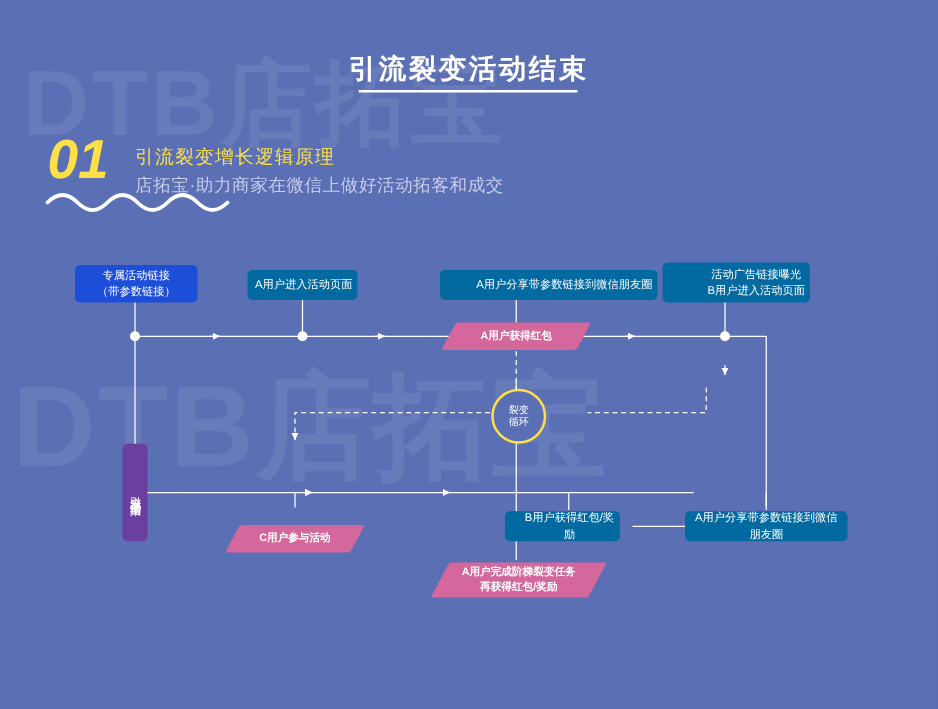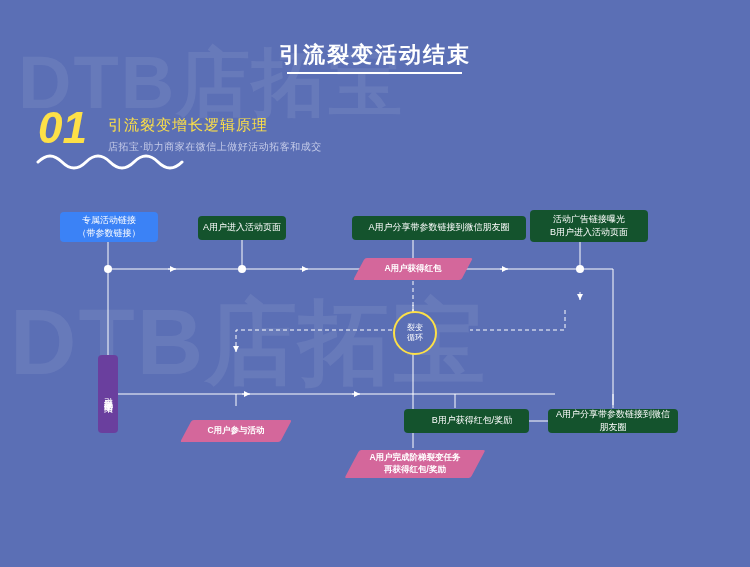--- a/index.html
+++ b/index.html
@@ -39,38 +39,38 @@
     position:absolute;left:38px;top:106px;
     color:#fde047;font-size:44px;font-weight:bold;font-style:italic;
     line-height:1;
   }
   .sec-title{
     position:absolute;left:108px;top:116px;
     color:#fde047;font-size:15px;letter-spacing:1px;
   }
   .sec-sub{
     position:absolute;left:108px;top:140px;
-    color:#c6cce9;font-size:10px;letter-spacing:0.5px;
+    color:#c6cce9;font-size:14px;letter-spacing:0.5px;
   }
   .wave{position:absolute;left:36px;top:148px;}
 
   
   .node{
     position:absolute;
     color:#ffffff;
     font-size:9px;
     display:flex;align-items:center;justify-content:center;
     text-align:center;
     line-height:1.45;
     box-sizing:border-box;
     padding:2px 4px;
   }
   .rect{border-radius:4px;}
-  .purple{background:#3b82f6;}
-  .pink{background:#14532d;}
+  .purple{background:#1d4ed8;}
+  .pink{background:#0369a1;justify-content:flex-end;}
 
   
   .diamond{
     position:absolute;
   }
   .diamond .dshape{
     position:absolute;left:0;top:0;width:100%;height:100%;
     background:#d4679b;
     transform:skewX(-28deg);
     border-radius:2px;
@@ -213,21 +213,21 @@
 
   <div class="vnode" style="left:98px;top:355px;width:20px;height:78px;">
     <span>引流裂变活动结束</span>
   </div>
 
   <div class="diamond" style="left:186px;top:408px;width:100px;height:22px;margin-top:12px;">
     <div class="dshape"></div>
     <div class="dlabel">C用户参与活动</div>
   </div>
 
-  <div class="node rect pink" style="left:404px;top:409px;width:125px;height:24px;padding-left:15px;">
+  <div class="node rect pink" style="left:404px;top:409px;width:92px;height:24px;padding-left:15px;">
     <span>B用户获得红包/奖励</span>
   </div>
 
   <div class="node rect pink" style="left:548px;top:409px;width:130px;height:24px;">
     <span>A用户分享带参数链接到微信朋友圈</span>
   </div>
 
   <div class="diamond" style="left:352px;top:450px;width:126px;height:28px;">
     <div class="dshape"></div>
     <div class="dlabel" style="white-space:pre-line;">A用户完成阶梯裂变任务

